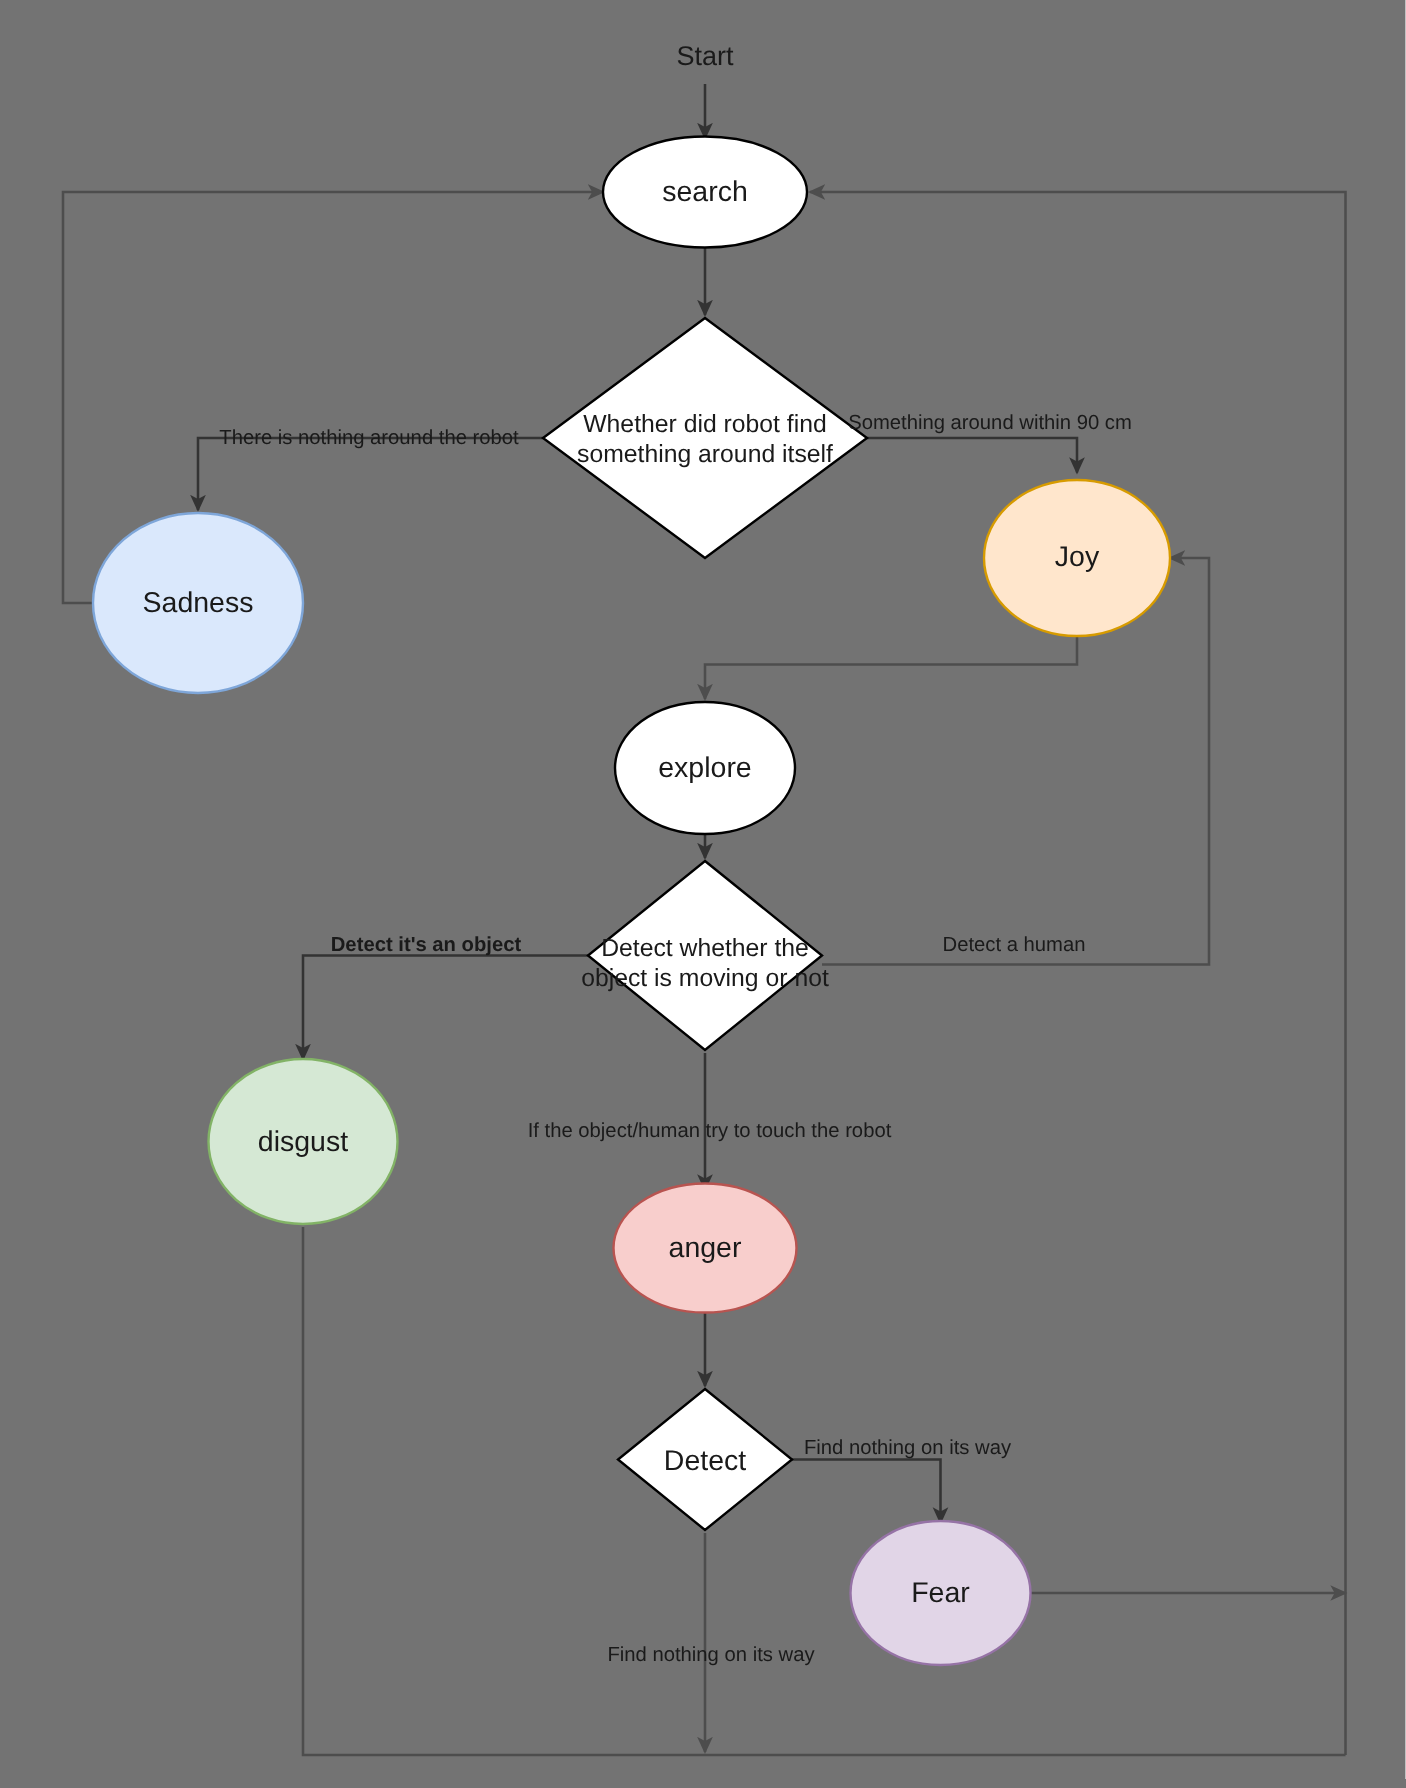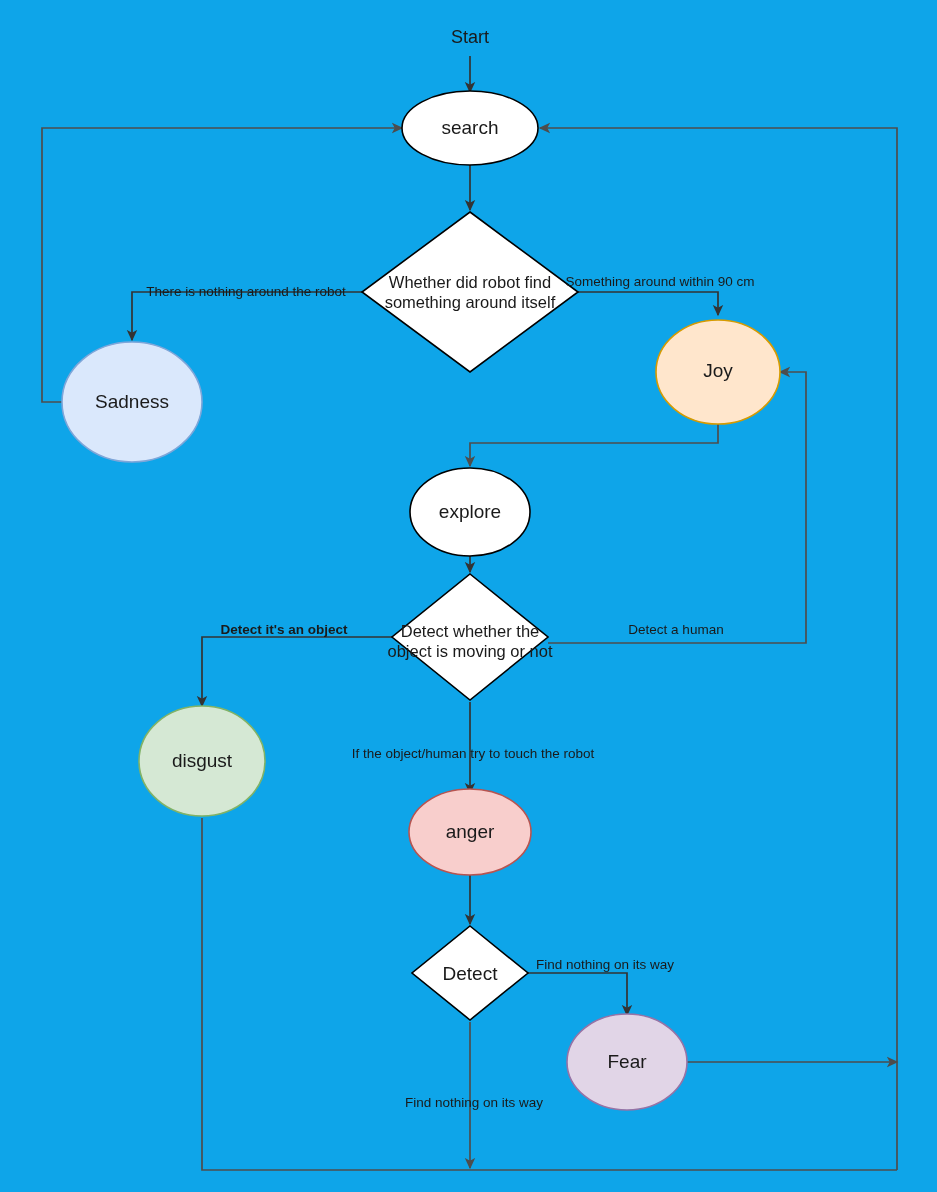--- a/index.html
+++ b/index.html
@@ -11,21 +11,21 @@
   body {
     width: 937px;
     height: 1192px;
     overflow: hidden;
     font-family: "Liberation Sans", sans-serif;
   }
   #diagram-root {
     position: relative;
     width: 937px;
     height: 1192px;
-    background: #0ea5e9;
+    background: #737373;
   }
   svg#flowchart {
     display: block;
     width: 937px;
     height: 1192px;
   }
   .node-shape {
     stroke-width: 1.6;
   }
   .edge-line {

